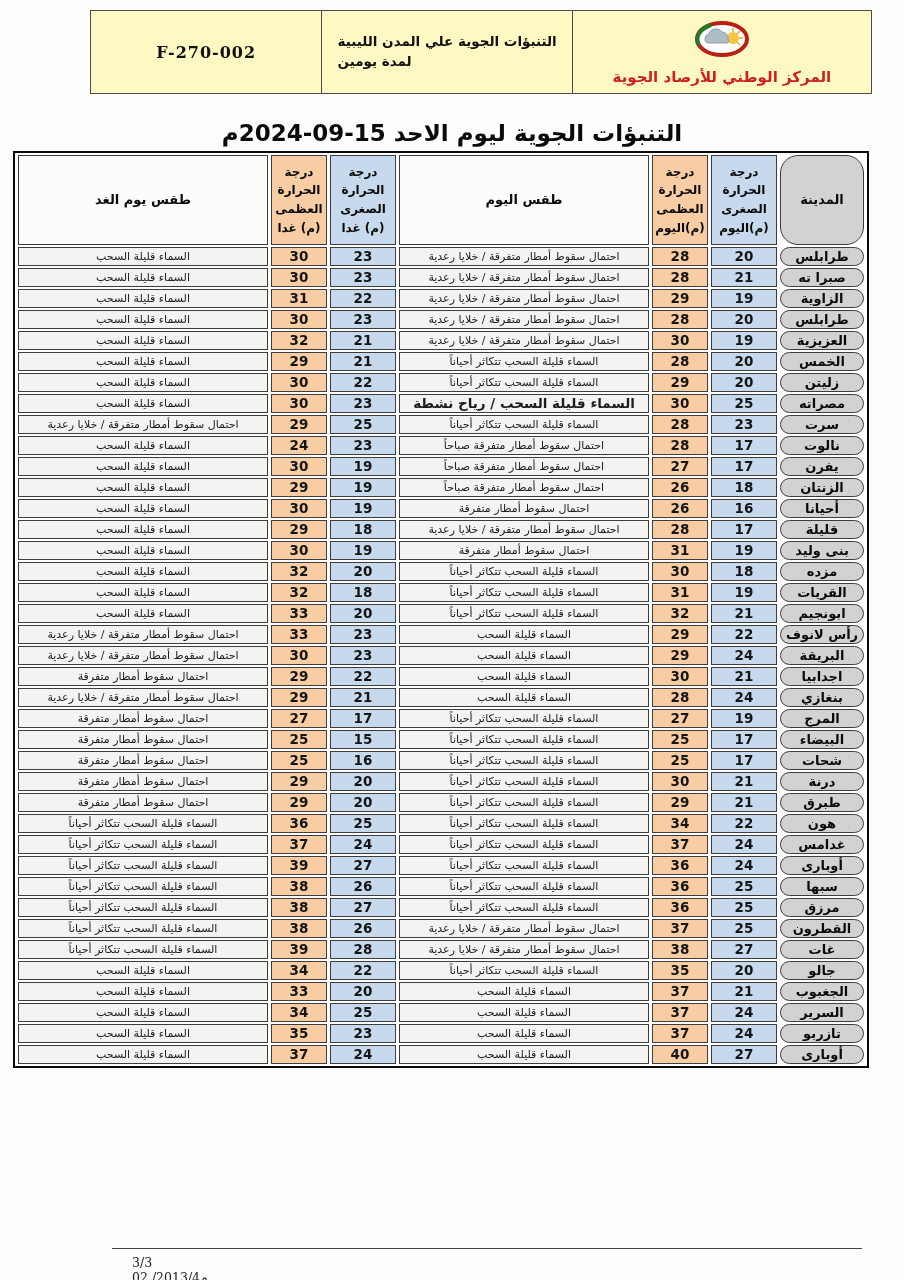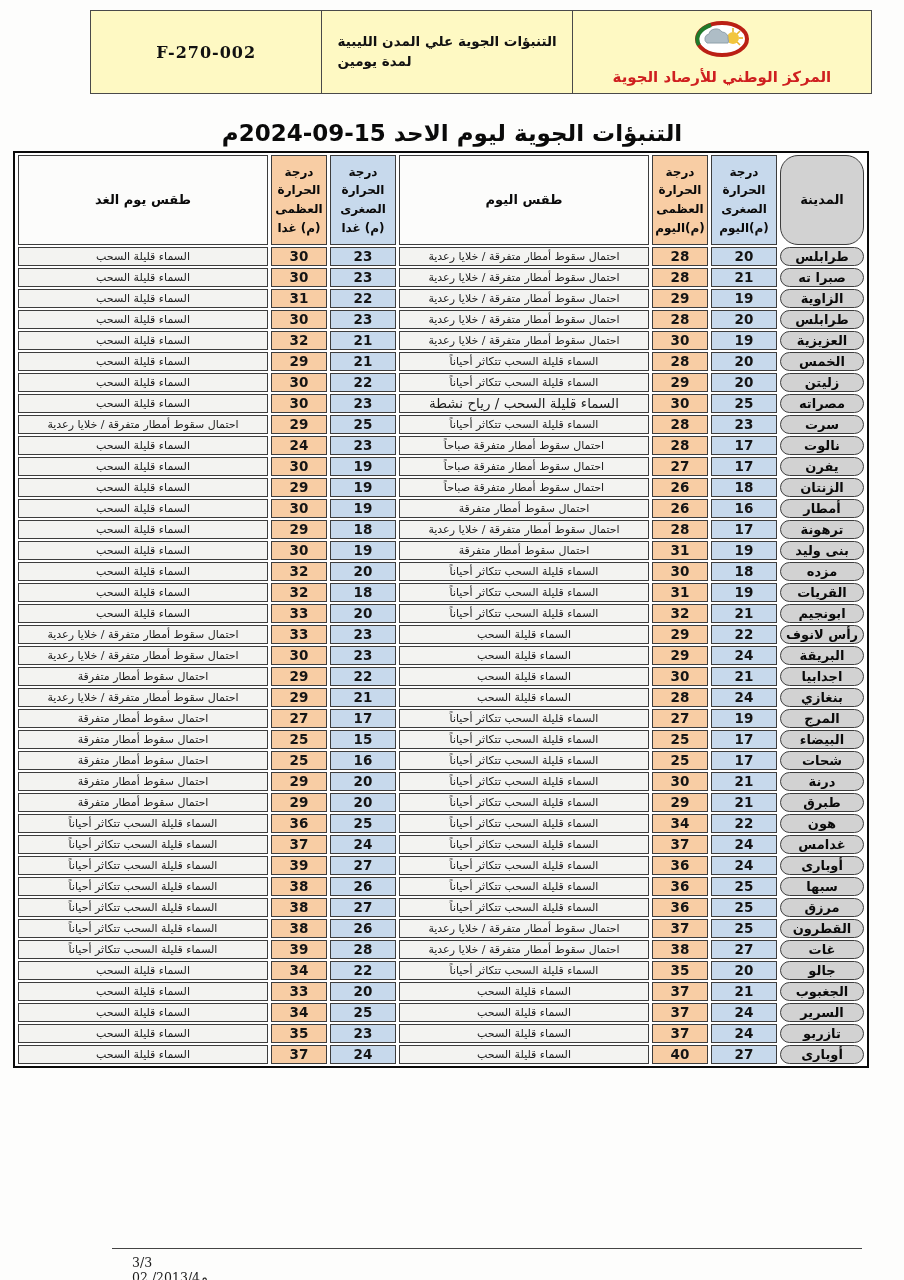--- a/index.html
+++ b/index.html
@@ -29,21 +29,21 @@
   tbody td { height:19px; line-height:1.05; }
   .c-city { width:84px; }
   .c-num  { width:66px; }
   .c-numN { width:56px; }
   .c-wx   { width:250px; }
   .city { background:#d2d2d2; font-weight:bold; font-size:13px; color:#0a0a0a;border-radius:18px; }
   .min  { background:#c7d9ec; }
   .max  { background:#f8cda4; }
   .num  { font-weight:bold; font-size:13.5px; color:#151515; }
   .wx   { background:#f3f3f1; font-size:11px; color:#1c1c1c; }
-  .wx.big { font-size:13.5px; }
+  .wx.big { font-size:13.5px;font-weight:bold; }
   .wxh  { background:#fcfcfb; font-size:13px; }
 
   
   .footer { position:absolute; top:1248px; left:112px; width:750px; border-top:1px solid #444;
             font-family:"DejaVu Serif",serif; font-size:12.5px; color:#1b1b1b; }
   .footer-row { display:flex; direction:ltr; justify-content:center; padding:6px 112px 0 20px;flex-direction:column; }
   .f-date { direction:ltr; }
   .f-ver  { direction:ltr; }
 
   .logo-svg { display:block; }
@@ -204,30 +204,30 @@
           <tr>
             <td class="city">الزنتان</td>
             <td class="num min">18</td>
             <td class="num max">26</td>
             <td class="wx">احتمال سقوط أمطار متفرقة صباحاً</td>
             <td class="num min">19</td>
             <td class="num max">29</td>
             <td class="wx">السماء قليلة السحب</td>
           </tr>
           <tr>
-            <td class="city">أمطار</td>
+            <td class="city">أحيانا</td>
             <td class="num min">16</td>
             <td class="num max">26</td>
             <td class="wx">احتمال سقوط أمطار متفرقة</td>
             <td class="num min">19</td>
             <td class="num max">30</td>
             <td class="wx">السماء قليلة السحب</td>
           </tr>
           <tr>
-            <td class="city">ترهونة</td>
+            <td class="city">قليلة</td>
             <td class="num min">17</td>
             <td class="num max">28</td>
             <td class="wx">احتمال سقوط أمطار متفرقة / خلايا رعدية</td>
             <td class="num min">18</td>
             <td class="num max">29</td>
             <td class="wx">السماء قليلة السحب</td>
           </tr>
           <tr>
             <td class="city">بنى وليد</td>
             <td class="num min">19</td>

